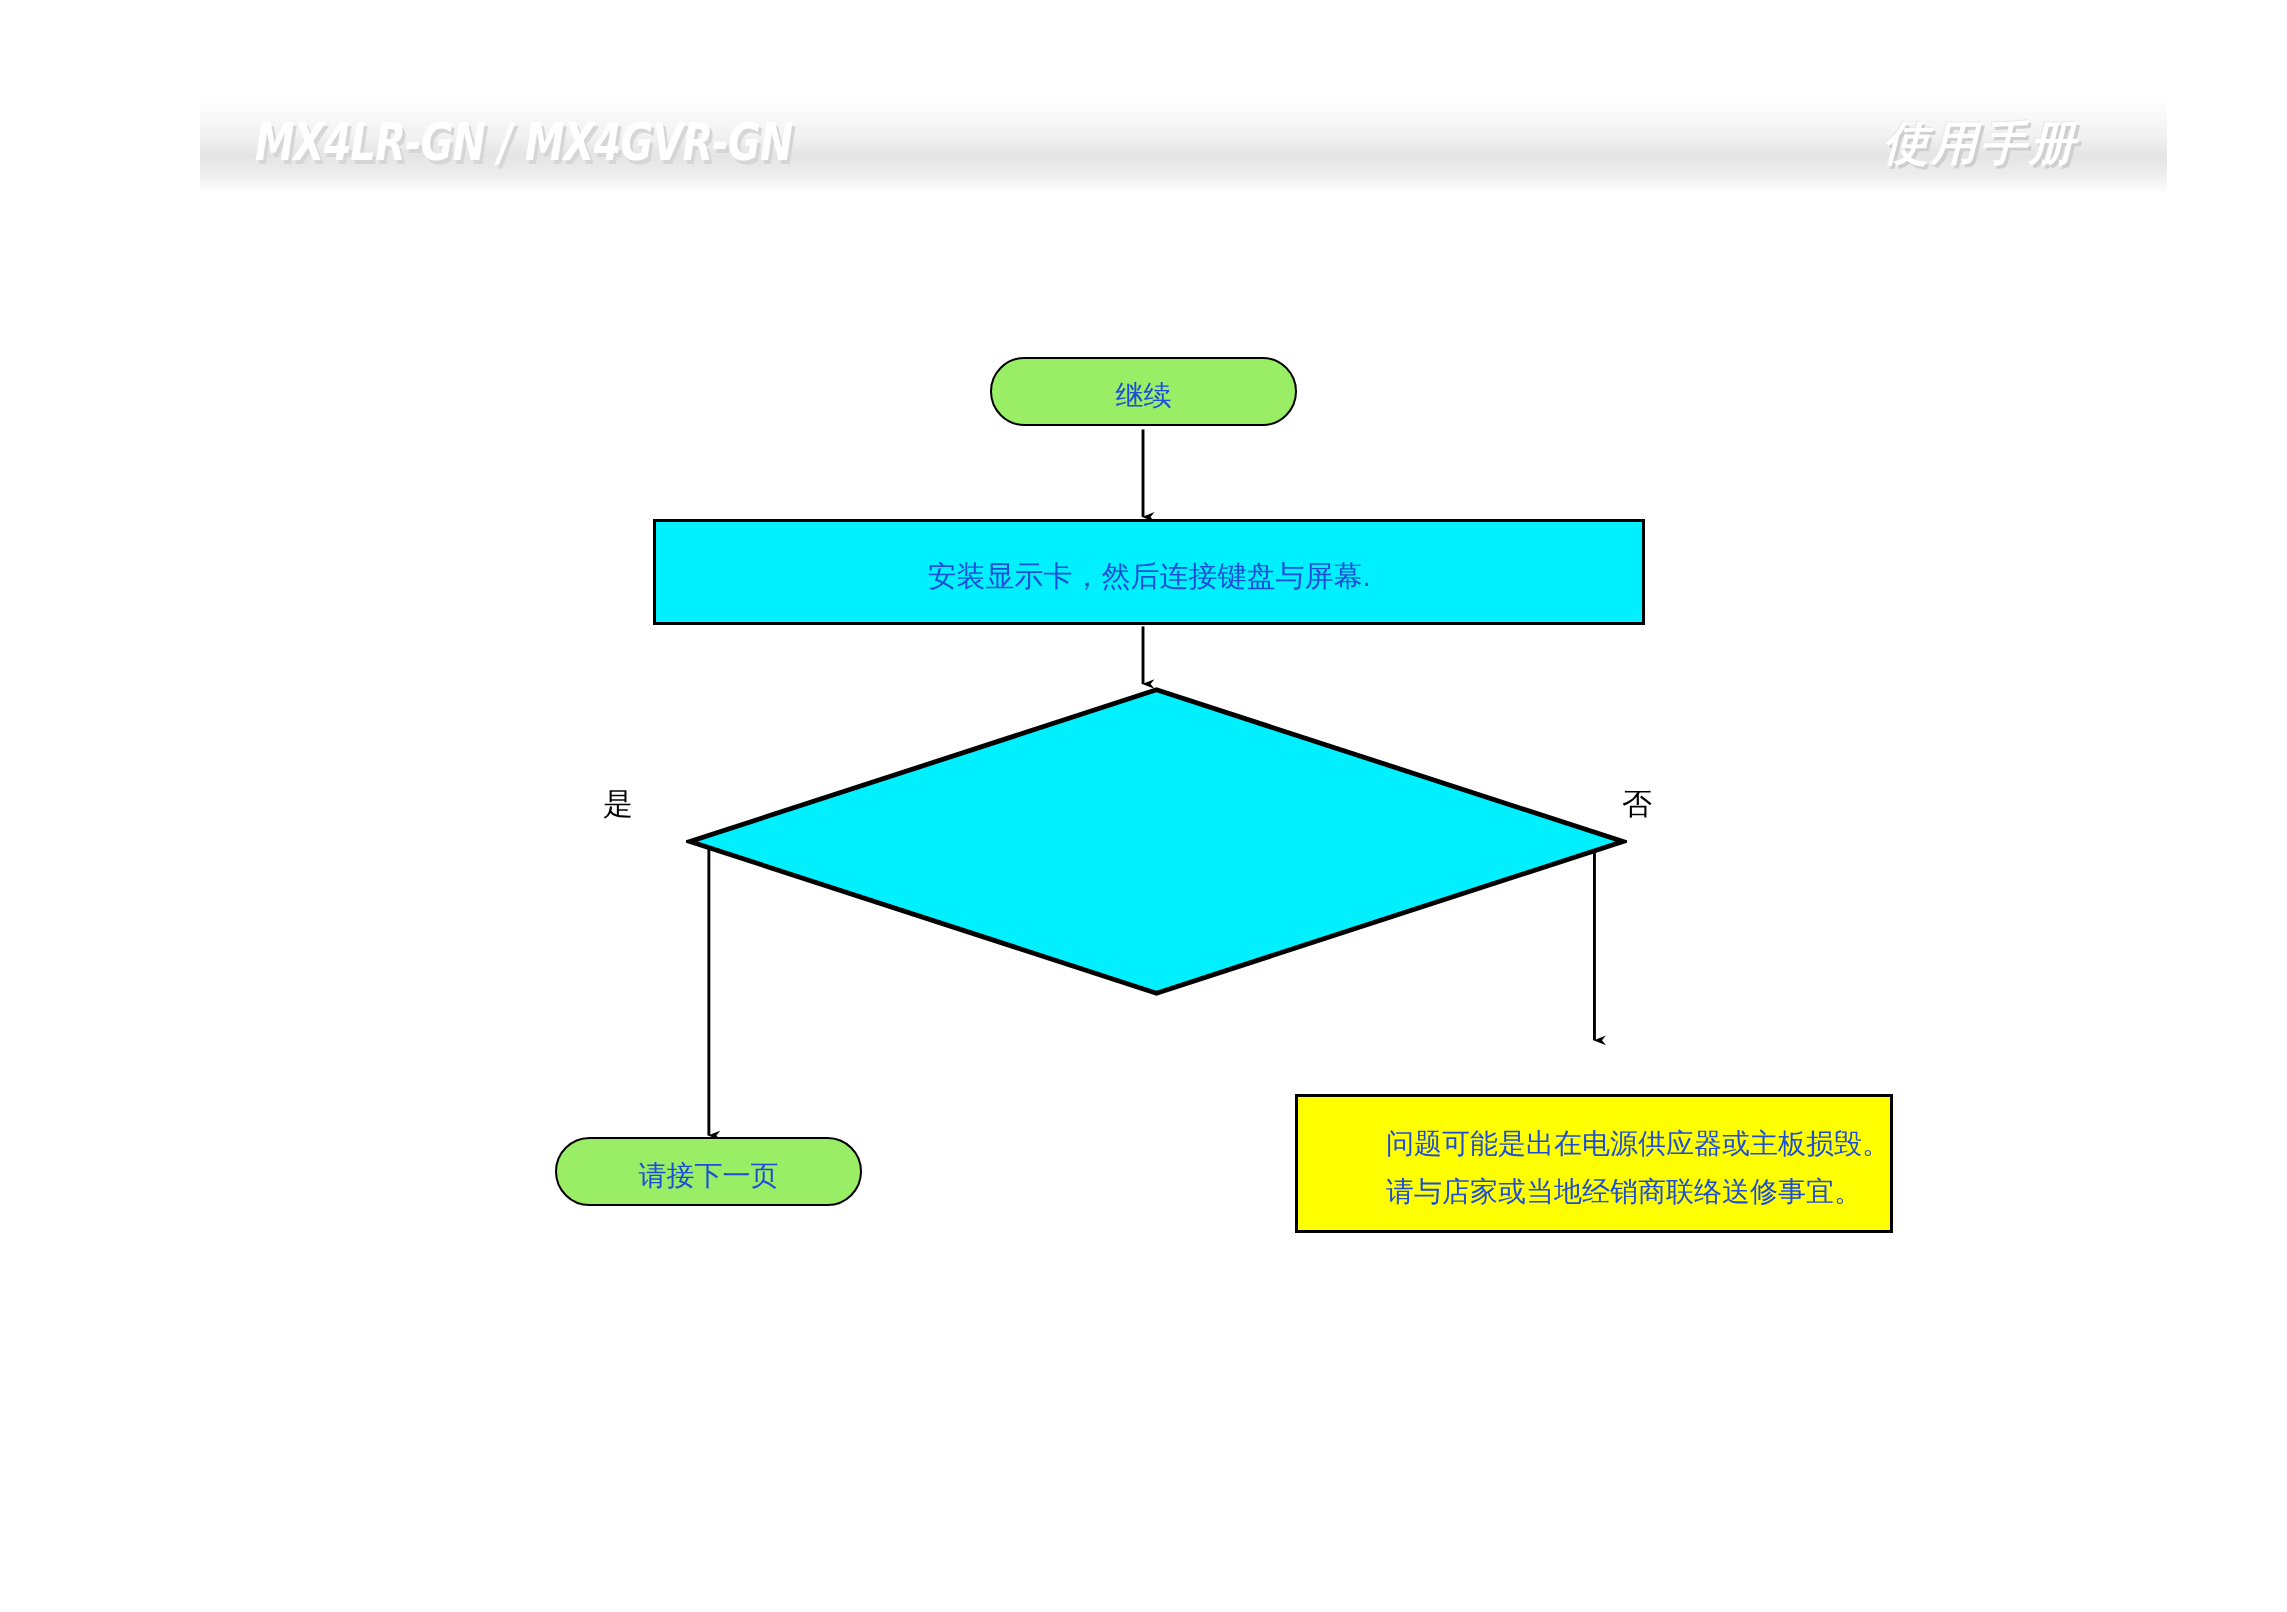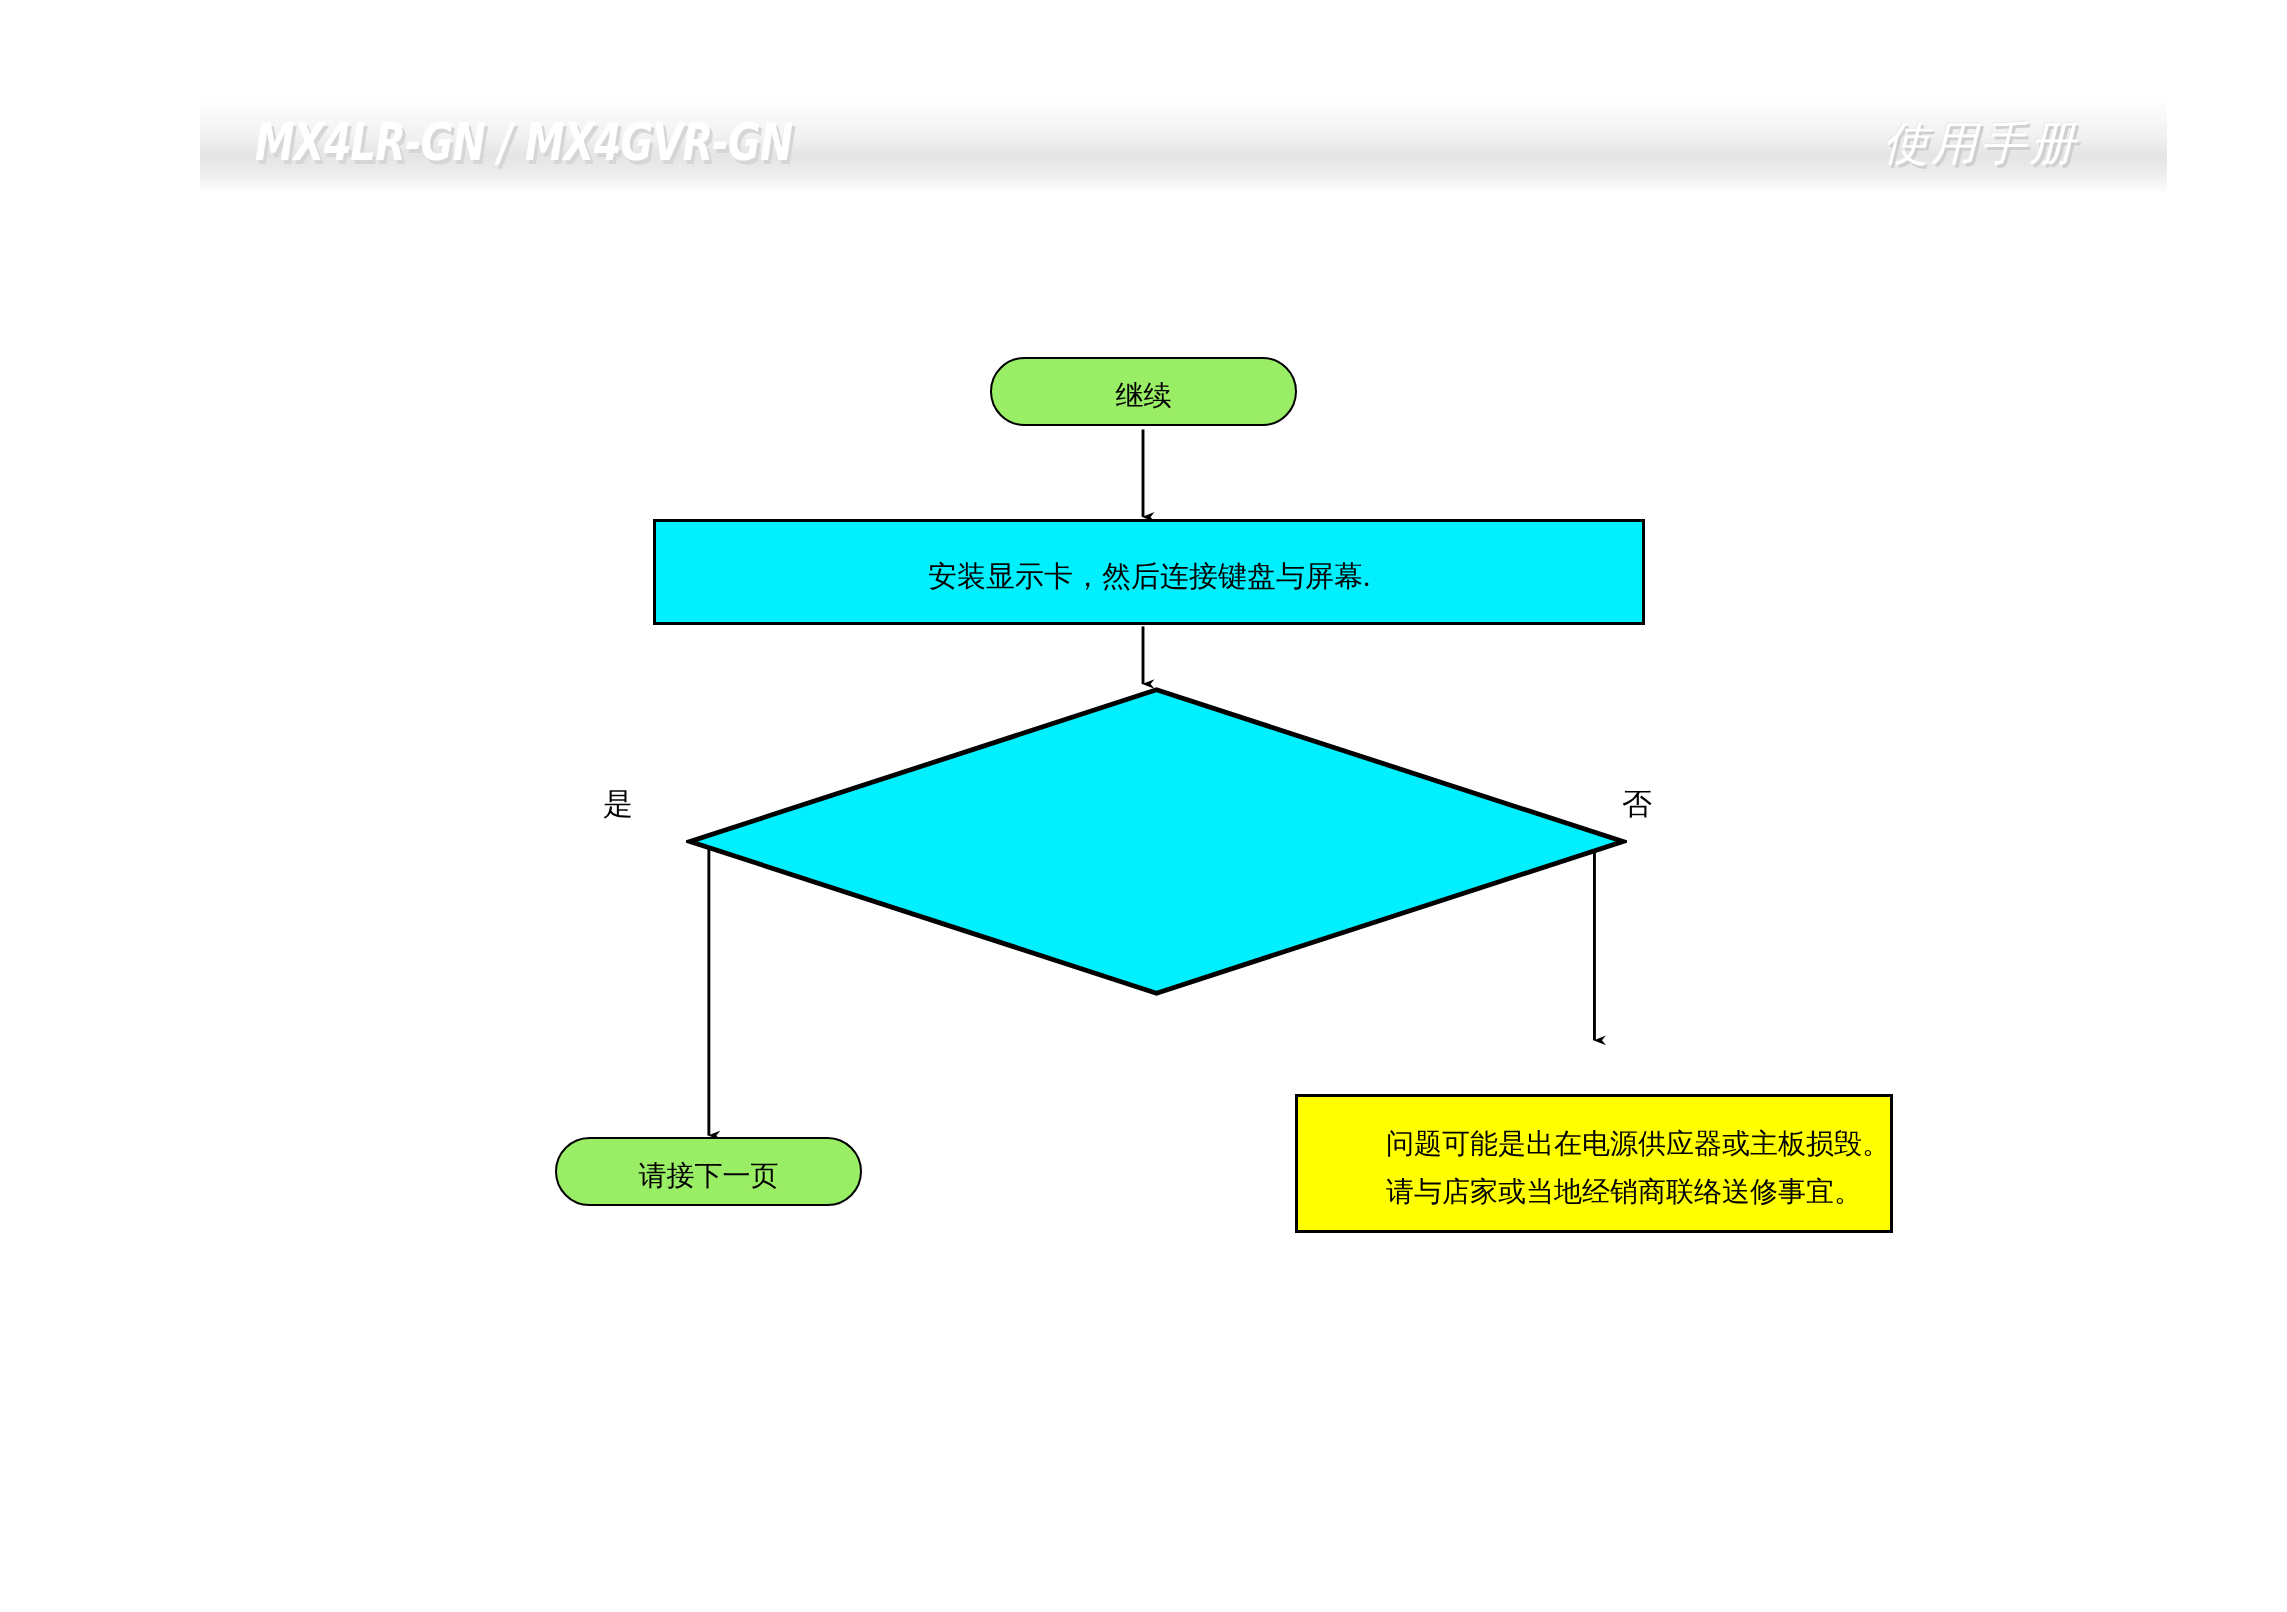--- a/index.html
+++ b/index.html
@@ -52,26 +52,27 @@
     position: absolute;
     right: 209px;
     top: 113px;
     font-family: "DejaVu Serif", "Liberation Serif", serif;
     font-size: 46px;
     font-style: italic;
     color: #ffffff;
     text-shadow: 2.9px 2.9px 0 #cfcfcf, -1px -1px 0 #e8e8e8;
     white-space: nowrap;
     letter-spacing: 2.9px;
+    font-weight: bold;
   }
 
   
   .node-text {
-    font-family: Liberation Serif, serif;
-    color: #000000;
+    font-family: Liberation Sans, sans-serif;
+    color: #1d4ed8;
     text-align: center;
     line-height: 1.45;
     white-space: pre-line;
     margin-top: 9px;
   }
 
   .terminator {
     position: absolute;
     background: #99ee66;
     border: 2.9px solid #000000;

